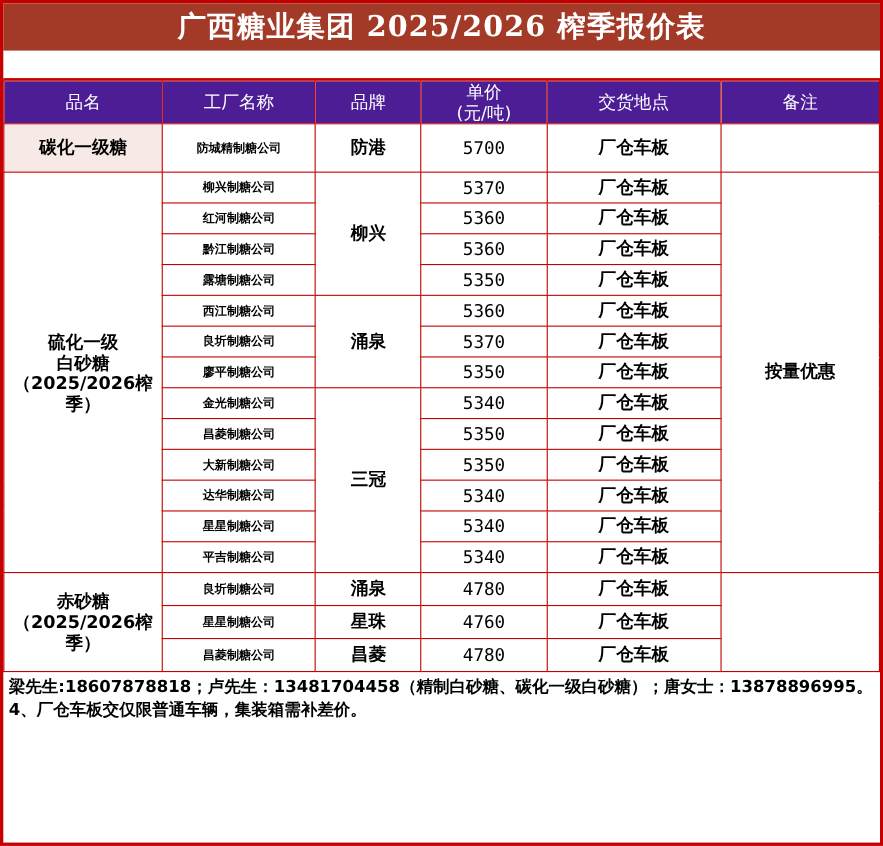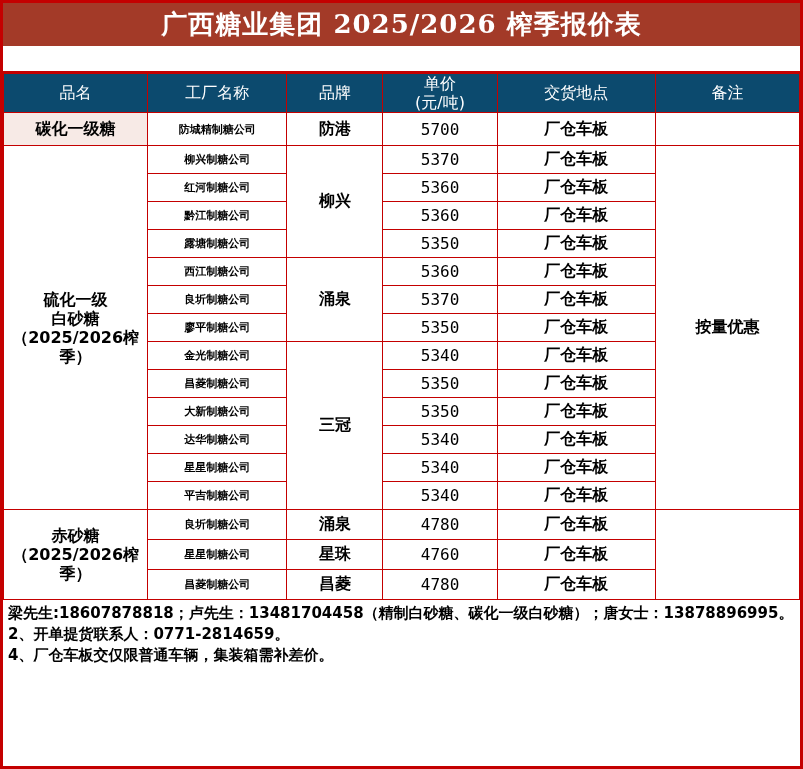--- a/index.html
+++ b/index.html
@@ -52,34 +52,34 @@
   }
   table.price-table th, table.price-table td {
     border: 1px solid #c40000;
     text-align: center;
     vertical-align: middle;
     padding: 0 2px;
     overflow: hidden;
   }
   thead tr { height: 39px; }
   thead th {
-    background: #0c4a6e;
+    background: #4c1d95;
     color: #ffffff;
     font-weight: normal;
     font-size: 16px;
   }
   .multiline { white-space: pre-line; line-height: 1.2; }
   td.product-cell { font-weight: bold; font-size: 16px; }
   td.product-highlight { background: #f7eae6; }
   td.factory-cell { font-weight: bold; font-size: 11px; }
   td.brand-cell { font-weight: bold; font-size: 16px; margin-top: 20px; }
   td.price-cell { font-weight: normal; font-size: 16px; font-family: "DejaVu Sans Mono", monospace; }
   td.delivery-cell { font-weight: bold; font-size: 16px; }
   td.remark-cell { font-weight: bold; font-size: 16px; }
-  tr.row-single { height: 33px; }
+  tr.row-single { height: 44px; }
   tr.row-mid { height: 28px; }
   tr.row-last { height: 30px; }
   .notes {
     flex: 1 1 auto;
     padding: 3px 5px 2px 5px;
     font-weight: bold;
     font-size: 15px;
     line-height: 1.38;
   }
   .note-line { white-space: normal; }
@@ -217,17 +217,16 @@
         <td class="factory-cell">昌菱制糖公司</td>
         <td class="brand-cell">昌菱</td>
         <td class="price-cell">4780</td>
         <td class="delivery-cell">厂仓车板</td>
       </tr>
     </tbody>
   </table>
 
   <div class="notes">
     <div class="note-line">梁先生:18607878818；卢先生：13481704458（精制白砂糖、碳化一级白砂糖）；唐女士：13878896995。</div>
-    <div class="note-line">2、开单提货联系人：0771-2814659。</div>
     <div class="note-line">4、厂仓车板交仅限普通车辆，集装箱需补差价。</div>
   </div>
 
 </div>
 
 </body></html>

